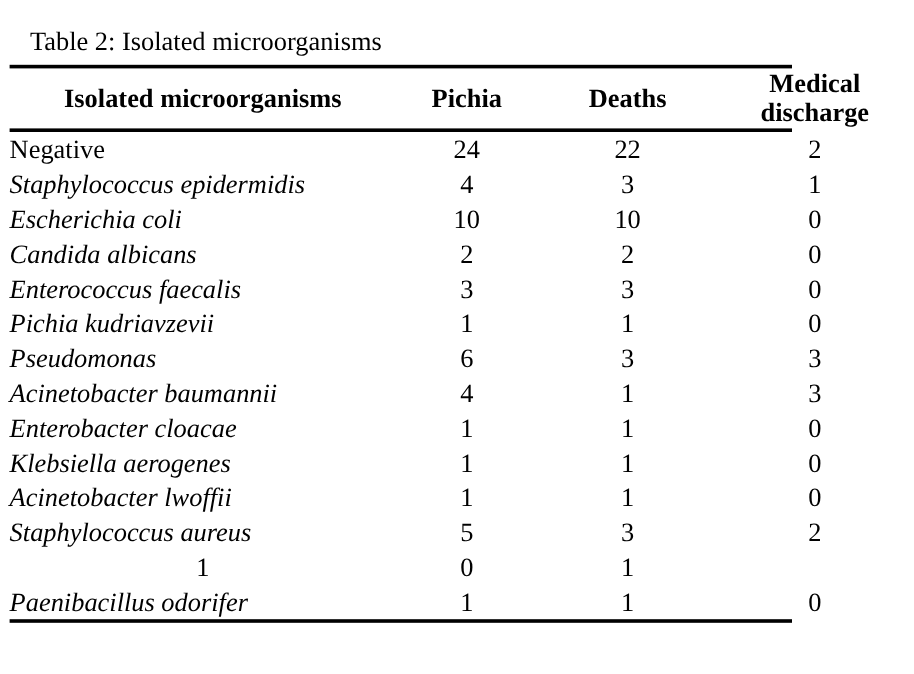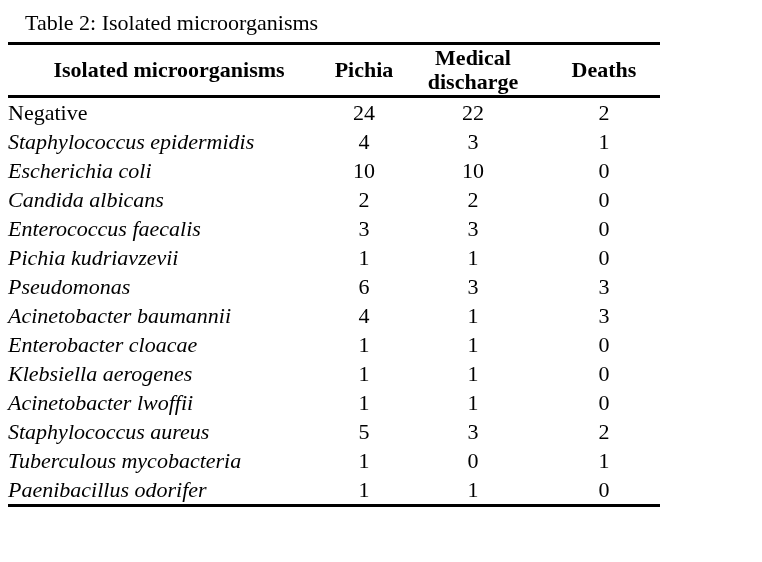--- a/index.html
+++ b/index.html
@@ -3,41 +3,42 @@
 <meta charset="utf-8">
 <style>
   * { margin: 0; padding: 0; box-sizing: border-box; }
   html, body {
     width: 762px; height: 562px;
     background: #ffffff;
     color: #000000;
     font-family: "Liberation Serif", serif;
     overflow: hidden;
   }
-  .page { padding-top: 8px; }
+  .page { padding-top: 20px; }
   .caption {
     margin-left: 25px;
     font-size: 22px;
     line-height: 30px;
     margin-bottom: 4px;
     white-space: nowrap;
   }
   .table {
     margin-left: 8px;
     width: 652px;
     border-top: 3px solid #000;
     border-bottom: 3px solid #000;
   }
   .row {
     display: grid;
     grid-template-columns: 322px 68px 150px 112px;
     align-items: center;
     min-height: 29px;
     font-size: 22px;
     line-height: 29px;
+    gap: 25px;
   }
   .row.header {
     font-weight: bold;
     min-height: 53px;
     border-bottom: 3px solid #000;
     line-height: 24px;
   }
   .row.header .cell { text-align: center; }
   .cell.name { text-align: left; }
   .cell.num  { text-align: center; }
@@ -51,22 +52,22 @@
 
 <div class="page">
 
   <div class="caption">Table 2: Isolated microorganisms</div>
 
   <div class="table">
 
     <div class="row header">
       <div class="cell">Isolated microorganisms</div>
       <div class="cell">Pichia</div>
+      <div class="cell">Deaths</div>
       <div class="cell">Medical discharge</div>
-      <div class="cell">Deaths</div>
     </div>
 
     <div class="row">
       <div class="cell name">
         <span class="roman">Negative</span>
       </div>
       <div class="cell num">24</div>
       <div class="cell num">22</div>
       <div class="cell num">2</div>
     </div>
@@ -164,23 +165,20 @@
     <div class="row">
       <div class="cell name">
         <span class="italic">Staphylococcus aureus</span>
       </div>
       <div class="cell num">5</div>
       <div class="cell num">3</div>
       <div class="cell num">2</div>
     </div>
 
     <div class="row">
-      <div class="cell name">
-        <span class="italic">Tuberculous mycobacteria</span>
-      </div>
       <div class="cell num">1</div>
       <div class="cell num">0</div>
       <div class="cell num">1</div>
     </div>
 
     <div class="row">
       <div class="cell name">
         <span class="italic">Paenibacillus odorifer</span>
       </div>
       <div class="cell num">1</div>

